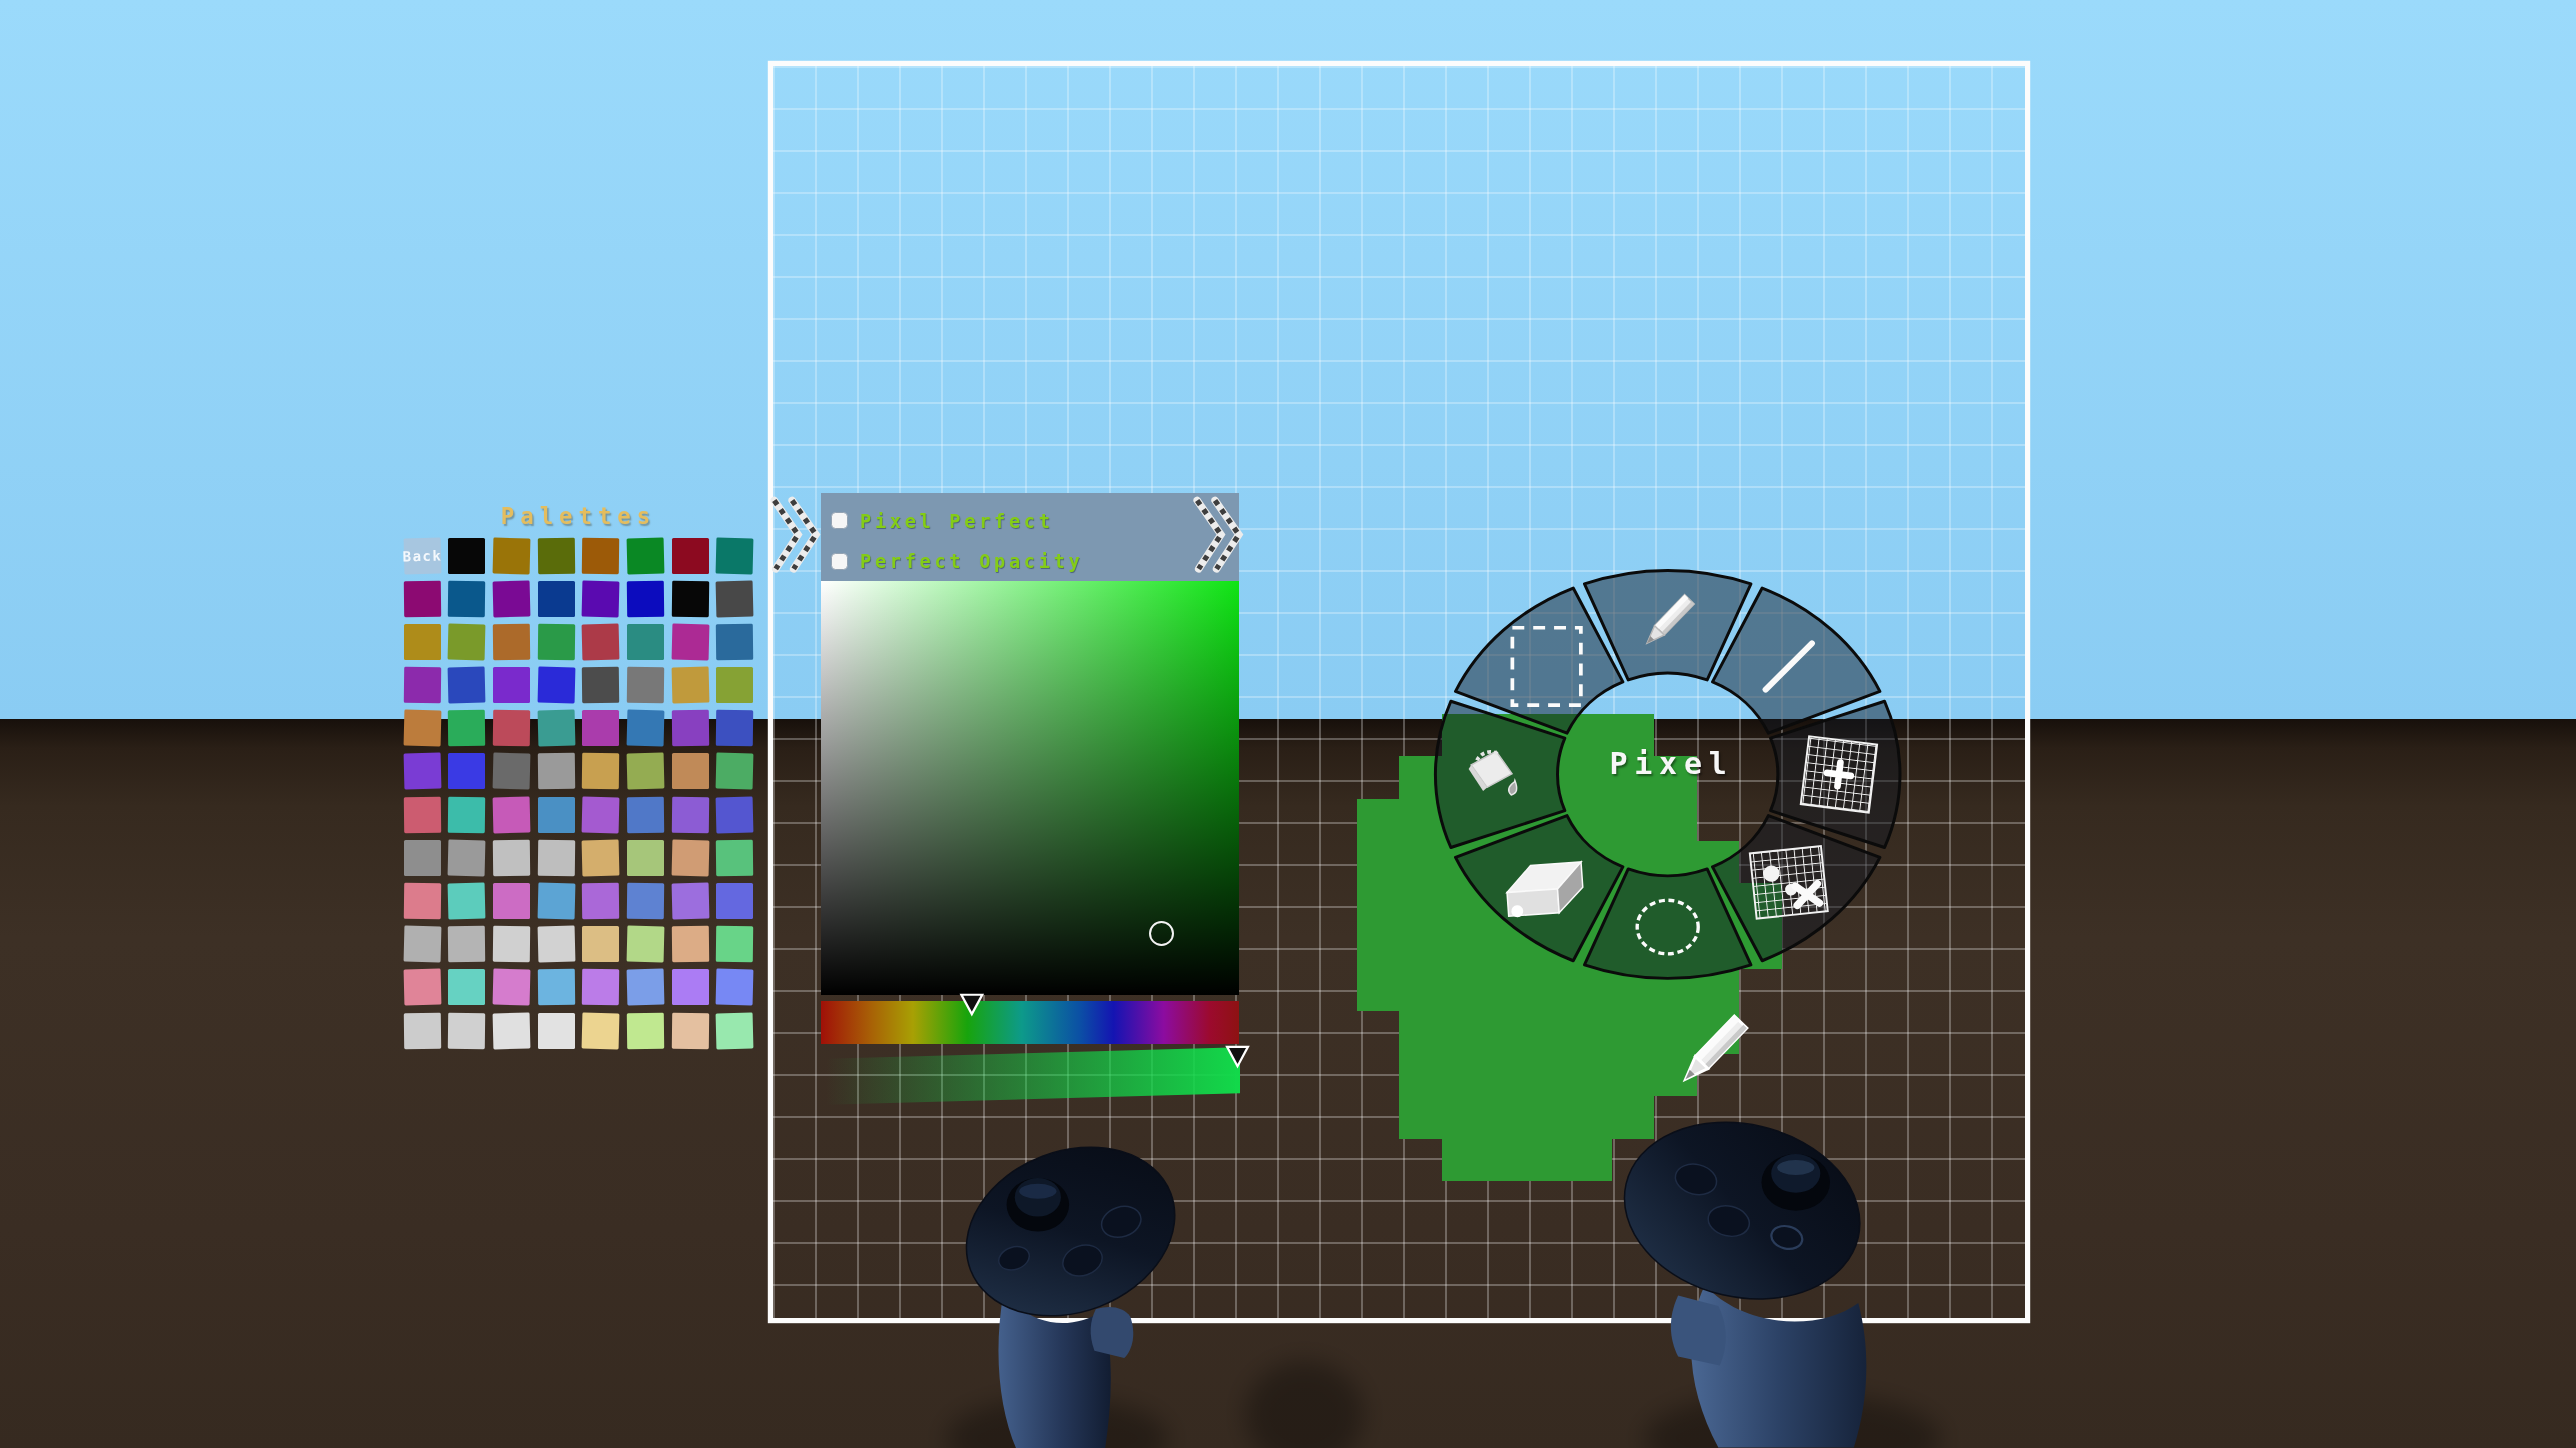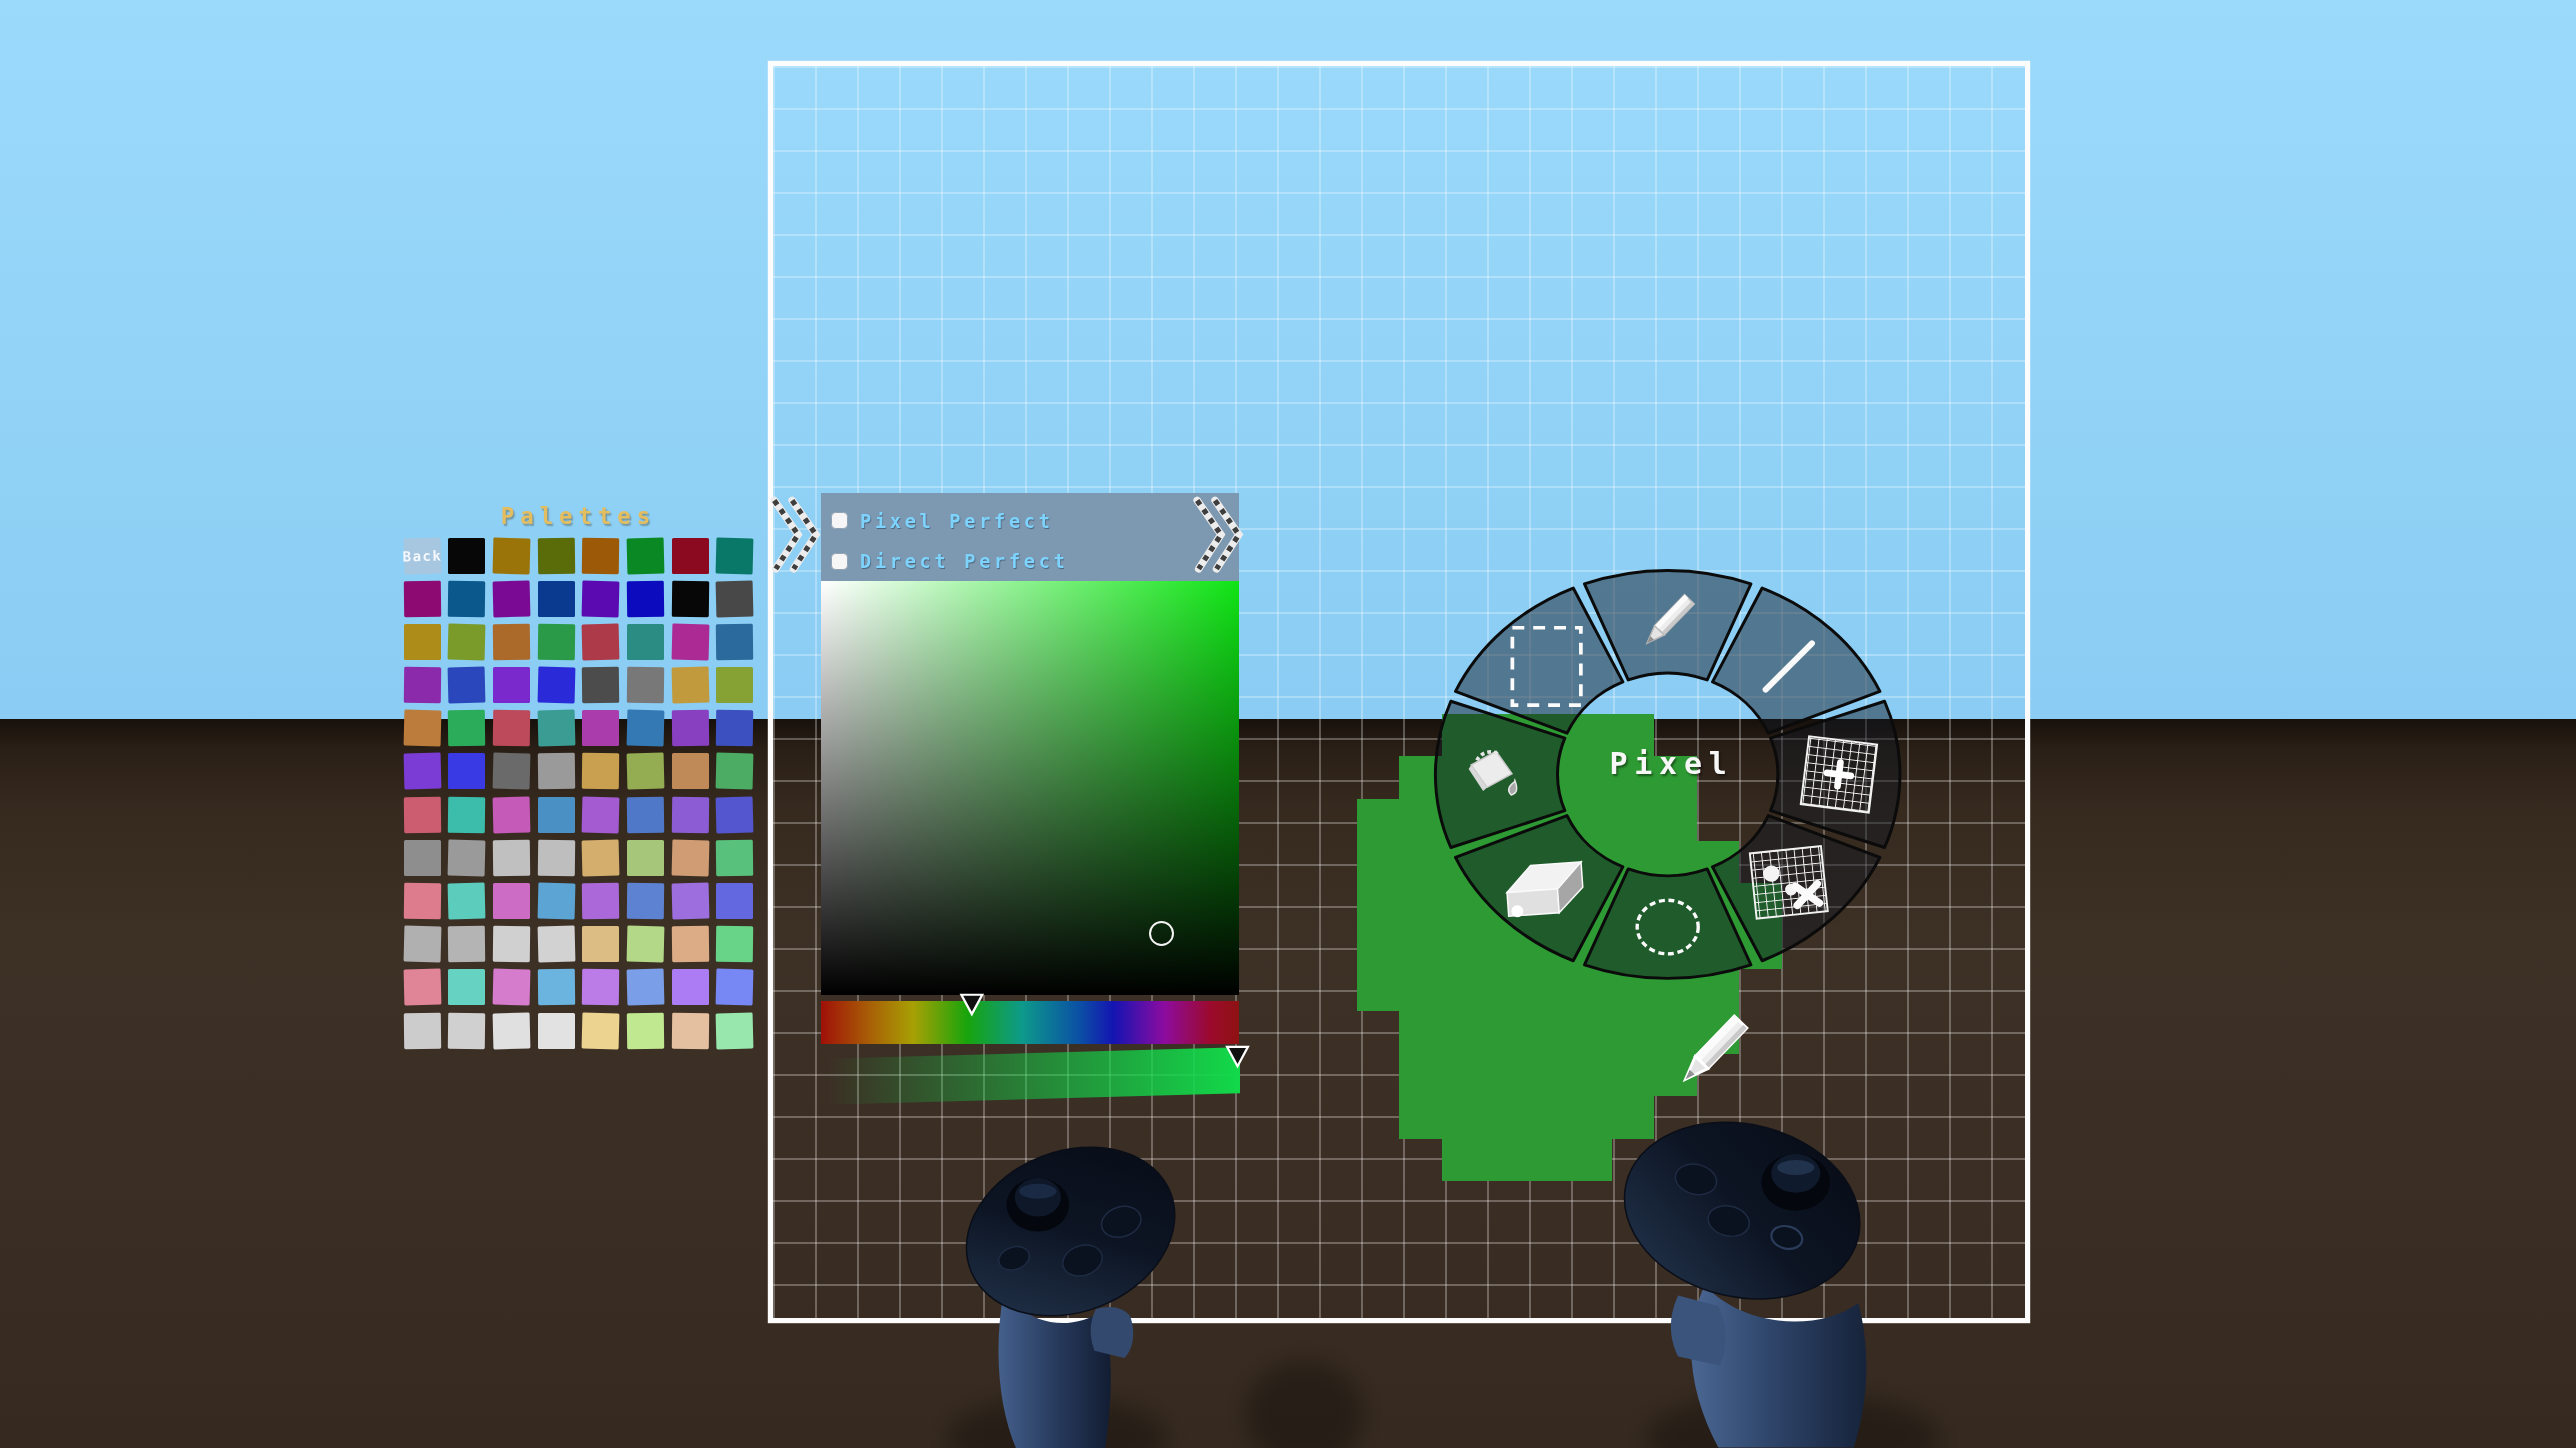--- a/index.html
+++ b/index.html
@@ -29,21 +29,21 @@
   .swatch{position:absolute;width:37px;height:36px;border-radius:1.5px;}
   .back-btn{display:flex;align-items:center;justify-content:center;
       color:#f4f8fc;font-size:14px;font-weight:bold;letter-spacing:1.5px;}
 
   
   #picker{left:821px;top:493px;width:418px;height:606px;}
   #picker-header{position:absolute;left:0;top:0;width:418px;height:88px;background:#7d98b1;}
   .cbox{position:absolute;left:10.4px;width:17px;height:17px;background:#f6f6f6;
       border:1.5px solid #93a2b2;border-radius:4.5px;box-sizing:border-box;}
   .cbl{position:absolute;left:39px;height:21px;font-size:18.6px;font-weight:bold;
-      letter-spacing:3.7px;color:#7dd3fc;text-shadow:0.7px 0.7px 0.7px rgba(30,50,70,.5);white-space:nowrap;}
+      letter-spacing:3.7px;color:#84cc16;text-shadow:0.7px 0.7px 0.7px rgba(30,50,70,.5);white-space:nowrap;}
   #sv{position:absolute;left:0;top:88px;width:418px;height:414px;
       background-image:linear-gradient(to bottom, rgba(0,0,0,0), #000),
                        linear-gradient(to right, #ffffff, #0fe414);}
   #sv-cursor{position:absolute;left:328px;top:340px;width:25px;height:25px;
       border:2.2px solid #f3f3f3;border-radius:50%;box-sizing:border-box;}
   #hue{position:absolute;left:0;top:508px;width:418px;height:43px;
       background:linear-gradient(90deg,#a01008 0%,#a86106 12%,#a8a004 22%,#18a40c 35%,
                  #0d9a8a 48%,#0b4fa5 62%,#1414b2 70%,#8c0ca0 82%,#9c0a2e 93%,#8e1212 100%);}
   #alpha{position:absolute;left:4.5px;top:560px;width:414px;height:46px;
       background:linear-gradient(90deg, rgba(46,154,51,0), #12d94a);
@@ -250,21 +250,21 @@
     <div class="swatch" style="left: 627px; top: 1013px; transform: rotate(-0.7deg); background: rgb(192, 232, 144);"></div>
     <div class="swatch" style="left: 672px; top: 1013px; transform: rotate(0.7deg); background: rgb(228, 192, 160);"></div>
     <div class="swatch" style="left: 716px; top: 1013px; transform: rotate(-1.4deg); background: rgb(152, 232, 174);"></div>
   </div>
 
 <div id="picker" class="abs">
   <div id="picker-header"></div>
   <div class="cbox" style="top:19.4px;"></div>
   <div class="cbl" style="top:18px;">Pixel Perfect</div>
   <div class="cbox" style="top:60px;"></div>
-  <div class="cbl" style="top:58px;">Direct Perfect</div>
+  <div class="cbl" style="top:58px;">Perfect Opacity</div>
   <div id="sv">
     <div id="sv-cursor"></div>
   </div>
   <div id="hue"></div>
   <div id="alpha"></div>
 </div>
 
 <div id="tool-label" class="abs">Pixel</div>
 
 <svg id="overlay" class="abs" xmlns="http://www.w3.org/2000/svg" width="2576" height="1449" viewBox="0 0 3460 1946">

